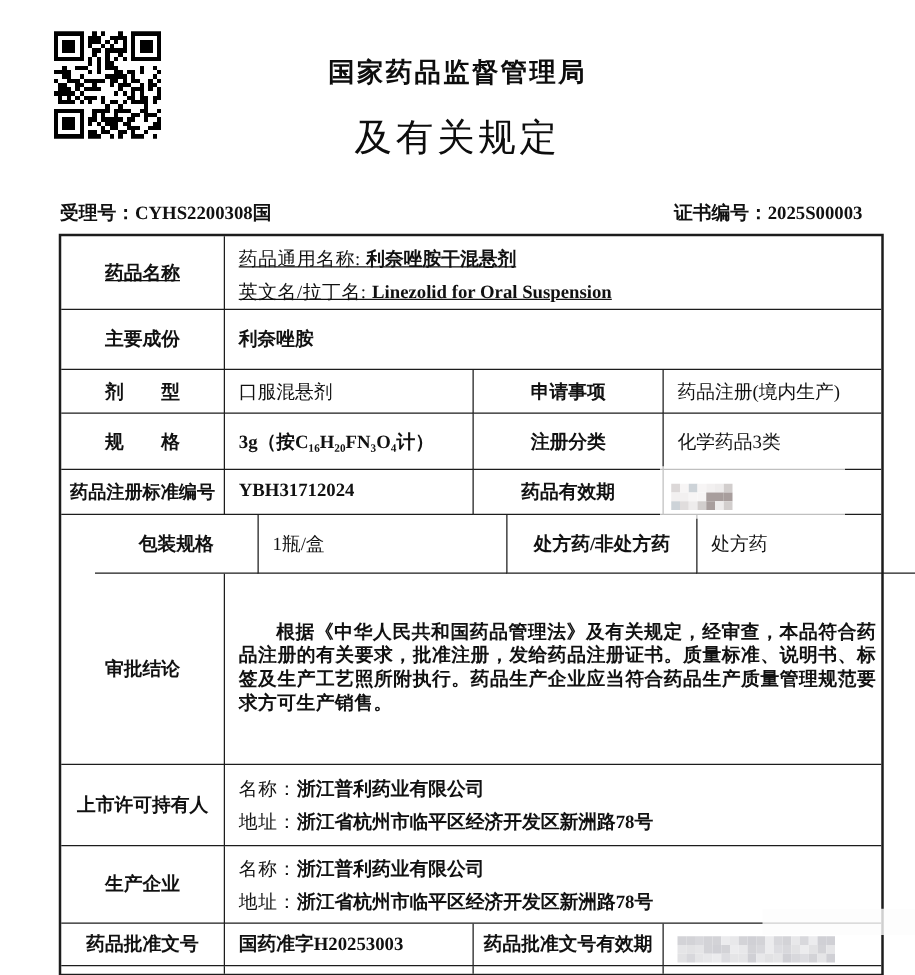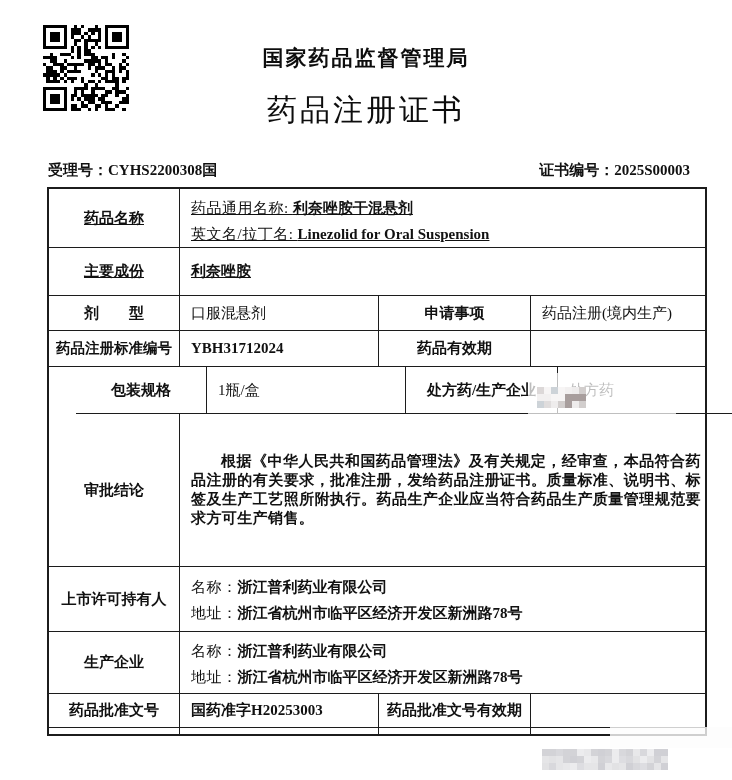--- a/index.html
+++ b/index.html
@@ -376,61 +376,67 @@
     <rect x="10" y="24" width="1" height="1" fill="#000"></rect>
     <rect x="13" y="24" width="1" height="1" fill="#000"></rect>
     <rect x="15" y="24" width="1" height="1" fill="#000"></rect>
     <rect x="18" y="24" width="1" height="1" fill="#000"></rect>
     <rect x="19" y="24" width="1" height="1" fill="#000"></rect>
     <rect x="20" y="24" width="1" height="1" fill="#000"></rect>
     <rect x="23" y="24" width="1" height="1" fill="#000"></rect>
   </svg>
 
 <div class="agency">国家药品监督管理局</div>
-<div class="doc-title">药品注册证书</div>
+<div class="doc-title">及有关规定</div>
 
 <div class="ref-row">
   <div><span>受理号：</span><span>CYHS2200308国</span></div>
   <div><span>证书编号：</span><span>2025S00003</span></div>
 </div>
 
 <div class="cert-table">
 
   <div class="trow" style="height:59px;text-decoration:underline;">
     <div class="cell lab c1">药品名称</div>
     <div class="cell val c2w" style="justify-content:space-between;padding-top:6px;">
       <div class="line"><span class="sublab">药品通用名称: </span><span class="bold">利奈唑胺干混悬剂</span></div>
       <div class="line"><span class="sublab">英文名/拉丁名: </span><span class="bold">Linezolid for Oral Suspension</span></div>
     </div>
   </div>
 
-  <div class="trow" style="height:48px;text-decoration:underline;">
+  <div class="trow" style="height:48px;">
     <div class="cell lab c1">主要成份</div>
     <div class="cell val c2w bold">利奈唑胺</div>
   </div>
 
   <div class="trow" style="height:35px;">
     <div class="cell lab c1">剂　　型</div>
     <div class="cell val c2 plain">口服混悬剂</div>
     <div class="cell lab c3">申请事项</div>
     <div class="cell val c4 plain">药品注册(境内生产)</div>
   </div>
 
+  <div class="trow" style="height:45px;">
+    <div class="cell lab c1">规　　格</div>
+    <div class="cell val c2 bold">3g（按C₁₆H₂₀FN₃O₄计）</div>
+    <div class="cell lab c3">注册分类</div>
+    <div class="cell val c4 plain">化学药品3类</div>
+  </div>
 
   <div class="trow" style="height:36px;">
     <div class="cell lab c1" style="font-size:14.5px;">药品注册标准编号</div>
     <div class="cell val c2 bold">YBH31712024</div>
     <div class="cell lab c3">药品有效期</div>
     <div class="cell val c4"></div>
   </div>
 
   <div class="trow" style="height:47px;margin-left:27px;">
     <div class="cell lab c1">包装规格</div>
     <div class="cell val c2 plain">1瓶/盒</div>
-    <div class="cell lab c3" style="font-size:15px;">处方药/生产企业</div>
+    <div class="cell lab c3" style="font-size:15px;">处方药/非处方药</div>
     <div class="cell val c4 plain">处方药</div>
   </div>
 
   <div class="trow" style="height:153px;">
     <div class="cell lab c1">审批结论</div>
     <div class="cell c2w">
       <div class="para">根据《中华人民共和国药品管理法》及有关规定，经审查，本品符合药品注册的有关要求，批准注册，发给药品注册证书。质量标准、说明书、标签及生产工艺照所附执行。药品生产企业应当符合药品生产质量管理规范要求方可生产销售。</div>
     </div>
   </div>
 

